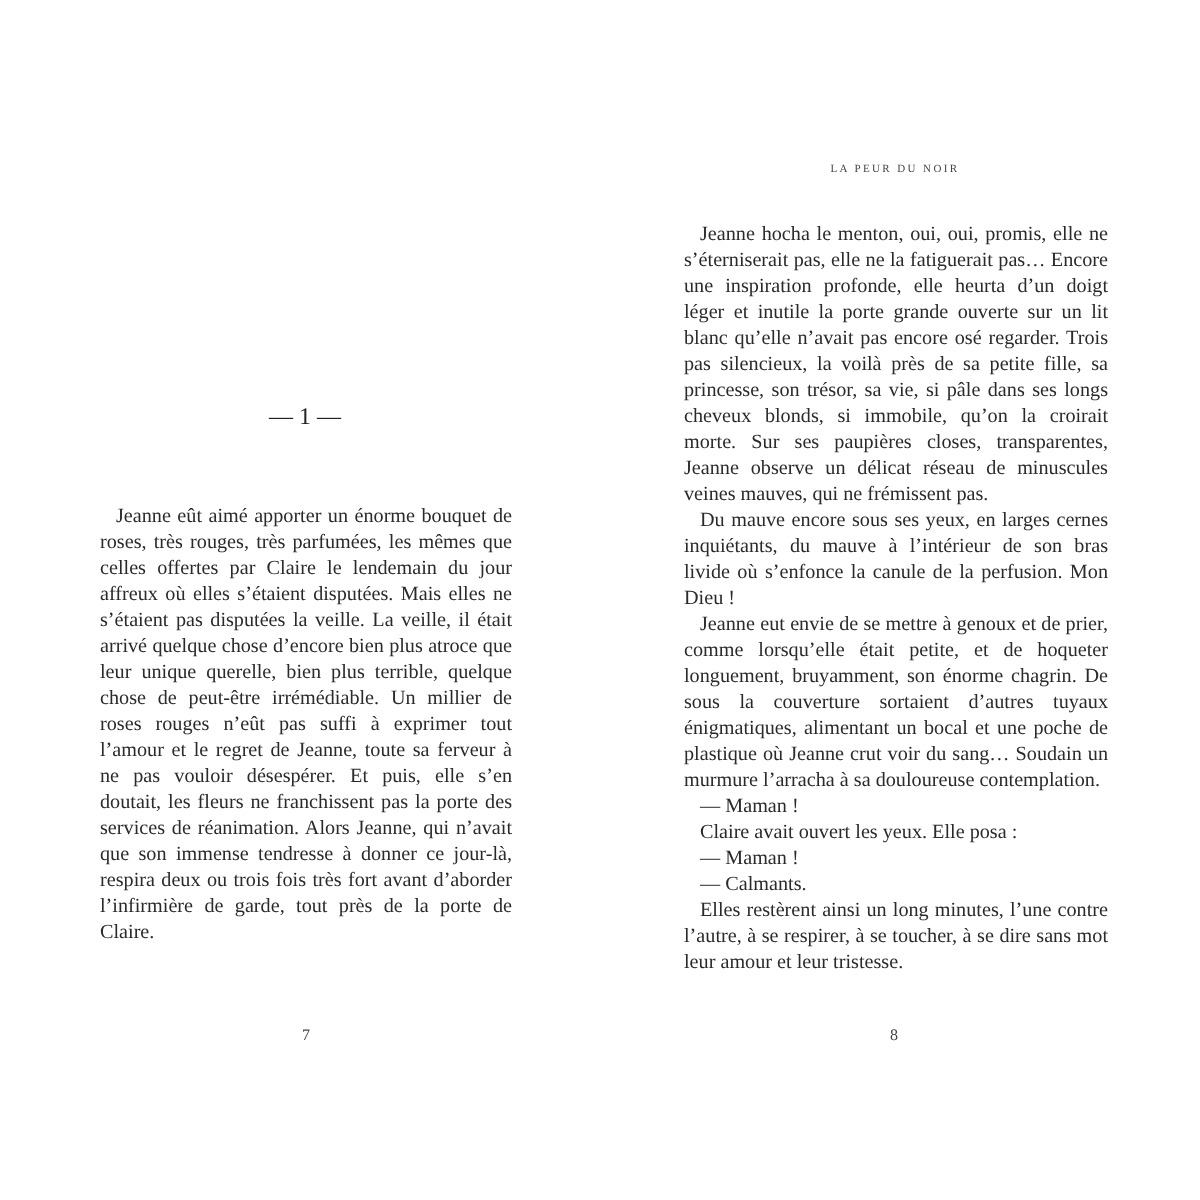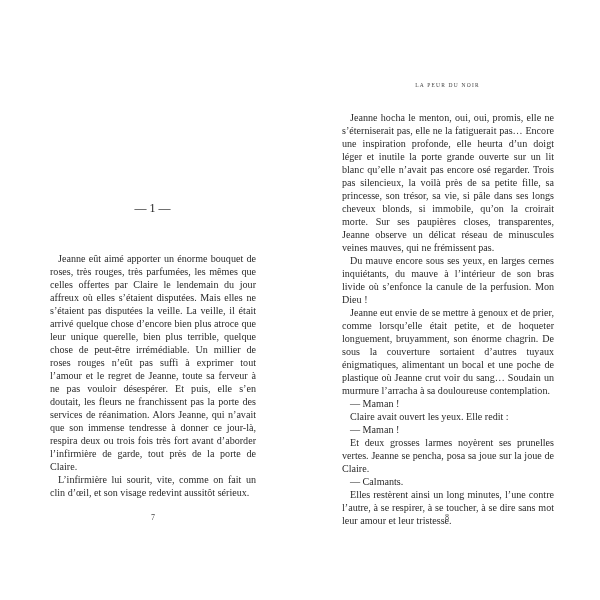--- a/index.html
+++ b/index.html
@@ -20,32 +20,30 @@
   .pn-left { left: 143px; }
   .pn-right { left: 137px; }
 </style>
 </head>
 <body>
 
 <div class="page page-left">
   <div class="chapter-num">— 1 —</div>
   <div class="text-block left-text">
     <p class="para">Jeanne eût aimé apporter un énorme bouquet de roses, très rouges, très parfumées, les mêmes que celles offertes par Claire le lendemain du jour affreux où elles s’étaient disputées. Mais elles ne s’étaient pas disputées la veille. La veille, il était arrivé quelque chose d’encore bien plus atroce que leur unique querelle, bien plus terrible, quelque chose de peut-être irrémédiable. Un millier de roses rouges n’eût pas suffi à exprimer tout l’amour et le regret de Jeanne, toute sa ferveur à ne pas vouloir désespérer. Et puis, elle s’en doutait, les fleurs ne franchissent pas la porte des services de réanimation. Alors Jeanne, qui n’avait que son immense tendresse à donner ce jour-là, respira deux ou trois fois très fort avant d’aborder l’infirmière de garde, tout près de la porte de Claire.</p>
-    <p class="para">L’infirmière lui sourit, vite, comme on fait un clin d’œil, et son visage redevint aussitôt sérieux.</p>
   </div>
   <div class="page-number pn-left">7</div>
 </div>
 
 <div class="page page-right">
   <div class="running-head">LA PEUR DU NOIR</div>
   <div class="text-block right-text">
     <p class="para">Jeanne hocha le menton, oui, oui, promis, elle ne s’éterniserait pas, elle ne la fatiguerait pas… Encore une inspiration profonde, elle heurta d’un doigt léger et inutile la porte grande ouverte sur un lit blanc qu’elle n’avait pas encore osé regarder. Trois pas silencieux, la voilà près de sa petite fille, sa princesse, son trésor, sa vie, si pâle dans ses longs cheveux blonds, si immobile, qu’on la croirait morte. Sur ses paupières closes, transparentes, Jeanne observe un délicat réseau de minuscules veines mauves, qui ne frémissent pas.</p>
     <p class="para">Du mauve encore sous ses yeux, en larges cernes inquiétants, du mauve à l’intérieur de son bras livide où s’enfonce la canule de la perfusion. Mon Dieu !</p>
     <p class="para">Jeanne eut envie de se mettre à genoux et de prier, comme lorsqu’elle était petite, et de hoqueter longuement, bruyamment, son énorme chagrin. De sous la couverture sortaient d’autres tuyaux énigmatiques, alimentant un bocal et une poche de plastique où Jeanne crut voir du sang… Soudain un murmure l’arracha à sa douloureuse contemplation.</p>
     <p class="para">— Maman !</p>
-    <p class="para">Claire avait ouvert les yeux. Elle redit :</p>
+    <p class="para">Claire avait ouvert les yeux. Elle posa :</p>
     <p class="para">— Maman !</p>
-    <p class="para">Et deux grosses larmes noyèrent ses prunelles vertes. Jeanne se pencha, posa sa joue sur la joue de Claire.</p>
     <p class="para">— Calmants.</p>
     <p class="para">Elles restèrent ainsi un long minutes, l’une contre l’autre, à se respirer, à se toucher, à se dire sans mot leur amour et leur tristesse.</p>
   </div>
   <div class="page-number pn-right">8</div>
 </div>
 
 </body></html>

